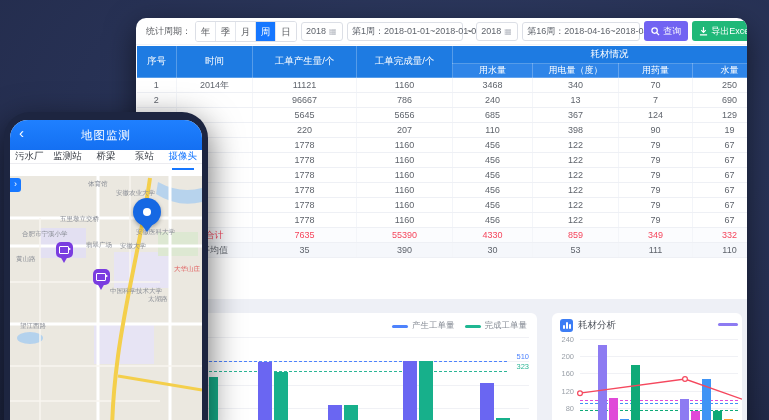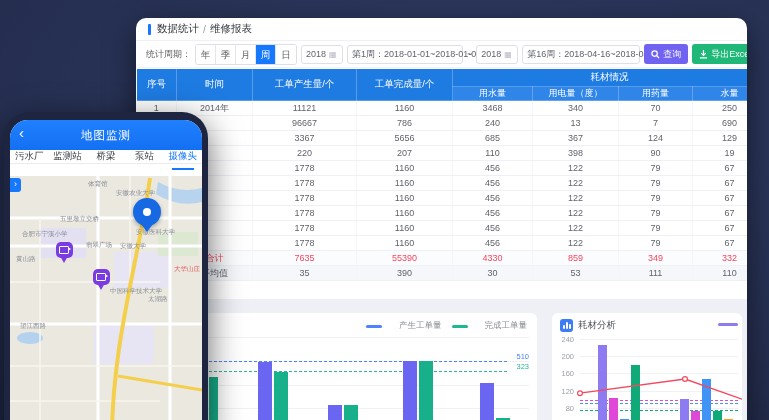--- a/index.html
+++ b/index.html
@@ -40,21 +40,21 @@
   .rpt td { height:15px; text-align:center; font-size:9px; color:#5f646c;
     border-bottom:1px solid #eef0f5; border-right:1px solid #f3f5f9; background:#fff; }
   .rpt tr.total td { color:#f5455c; background:#fbfcfe; }
   .rpt tr.avg td { background:#f5f7fb; }
 
   .charts { position:absolute; left:0; right:0; top:281px; height:260px; background:#eef0f6; }
   .card { position:absolute; top:14px; background:#fff; border-radius:6px; height:150px; overflow:hidden; }
   .card-left { left:60px; width:341px; }
   .card-right { left:416px; width:190px; }
   .legend { position:absolute; top:7px; right:10px; display:flex; gap:10px; align-items:center; }
-  .legend .item { display:flex; align-items:center; gap:17px; cursor:pointer; }
+  .legend .item { display:flex; align-items:center; gap:4px; cursor:pointer; }
   .legend .dash { width:16px; height:3px; border-radius:2px; }
   .legend .lbl { font-size:8.5px; color:#8a8f98; }
   .gridline { position:absolute; left:8px; right:8px; height:1px; background:#f0f1f5; }
   .refline { position:absolute; left:8px; right:30px; height:0; border-top:1px dashed; }
   .reflabel { position:absolute; right:8px; font-size:7.5px; }
   .bar { position:absolute; width:14px; }
   .rc-title { position:absolute; left:8px; top:6px; display:flex; align-items:center; gap:5px; }
   .rc-icon { width:13px; height:13px; border-radius:3px; background:#3c7df5; position:relative; }
   .rc-icon i { position:absolute; bottom:3px; width:2px; background:#fff; border-radius:1px; }
   .rc-title span { font-size:9.5px; color:#4a4f58; }
@@ -93,26 +93,20 @@
     box-shadow:0 2px 6px rgba(0,0,0,.25); display:flex; align-items:center; justify-content:center;
     font-size:9.5px; color:#5a5e66; cursor:pointer; }
 </style>
 </head>
 <body>
 
 <div class="stage">
 
   <section class="panel">
 
-    <header class="bc">
-      <i class="bc-bar"></i>
-      <span>数据统计</span>
-      <span class="sep">/</span>
-      <span>维修报表</span>
-    </header>
 
     <div class="filters">
       <span>统计周期：</span>
       <div class="seg" id="seg">
           <span>年</span>
           <span>季</span>
           <span>月</span>
           <span class="on">周</span>
           <span>日</span>
         </div>
@@ -190,21 +184,21 @@
             <td>96667</td>
             <td>786</td>
             <td>240</td>
             <td>13</td>
             <td>7</td>
             <td>690</td>
           </tr>
           <tr>
             <td>3</td>
             <td></td>
-            <td>3367</td>
+            <td>5645</td>
             <td>5656</td>
             <td>685</td>
             <td>367</td>
             <td>124</td>
             <td>129</td>
           </tr>
           <tr>
             <td>4</td>
             <td></td>
             <td>220</td>

